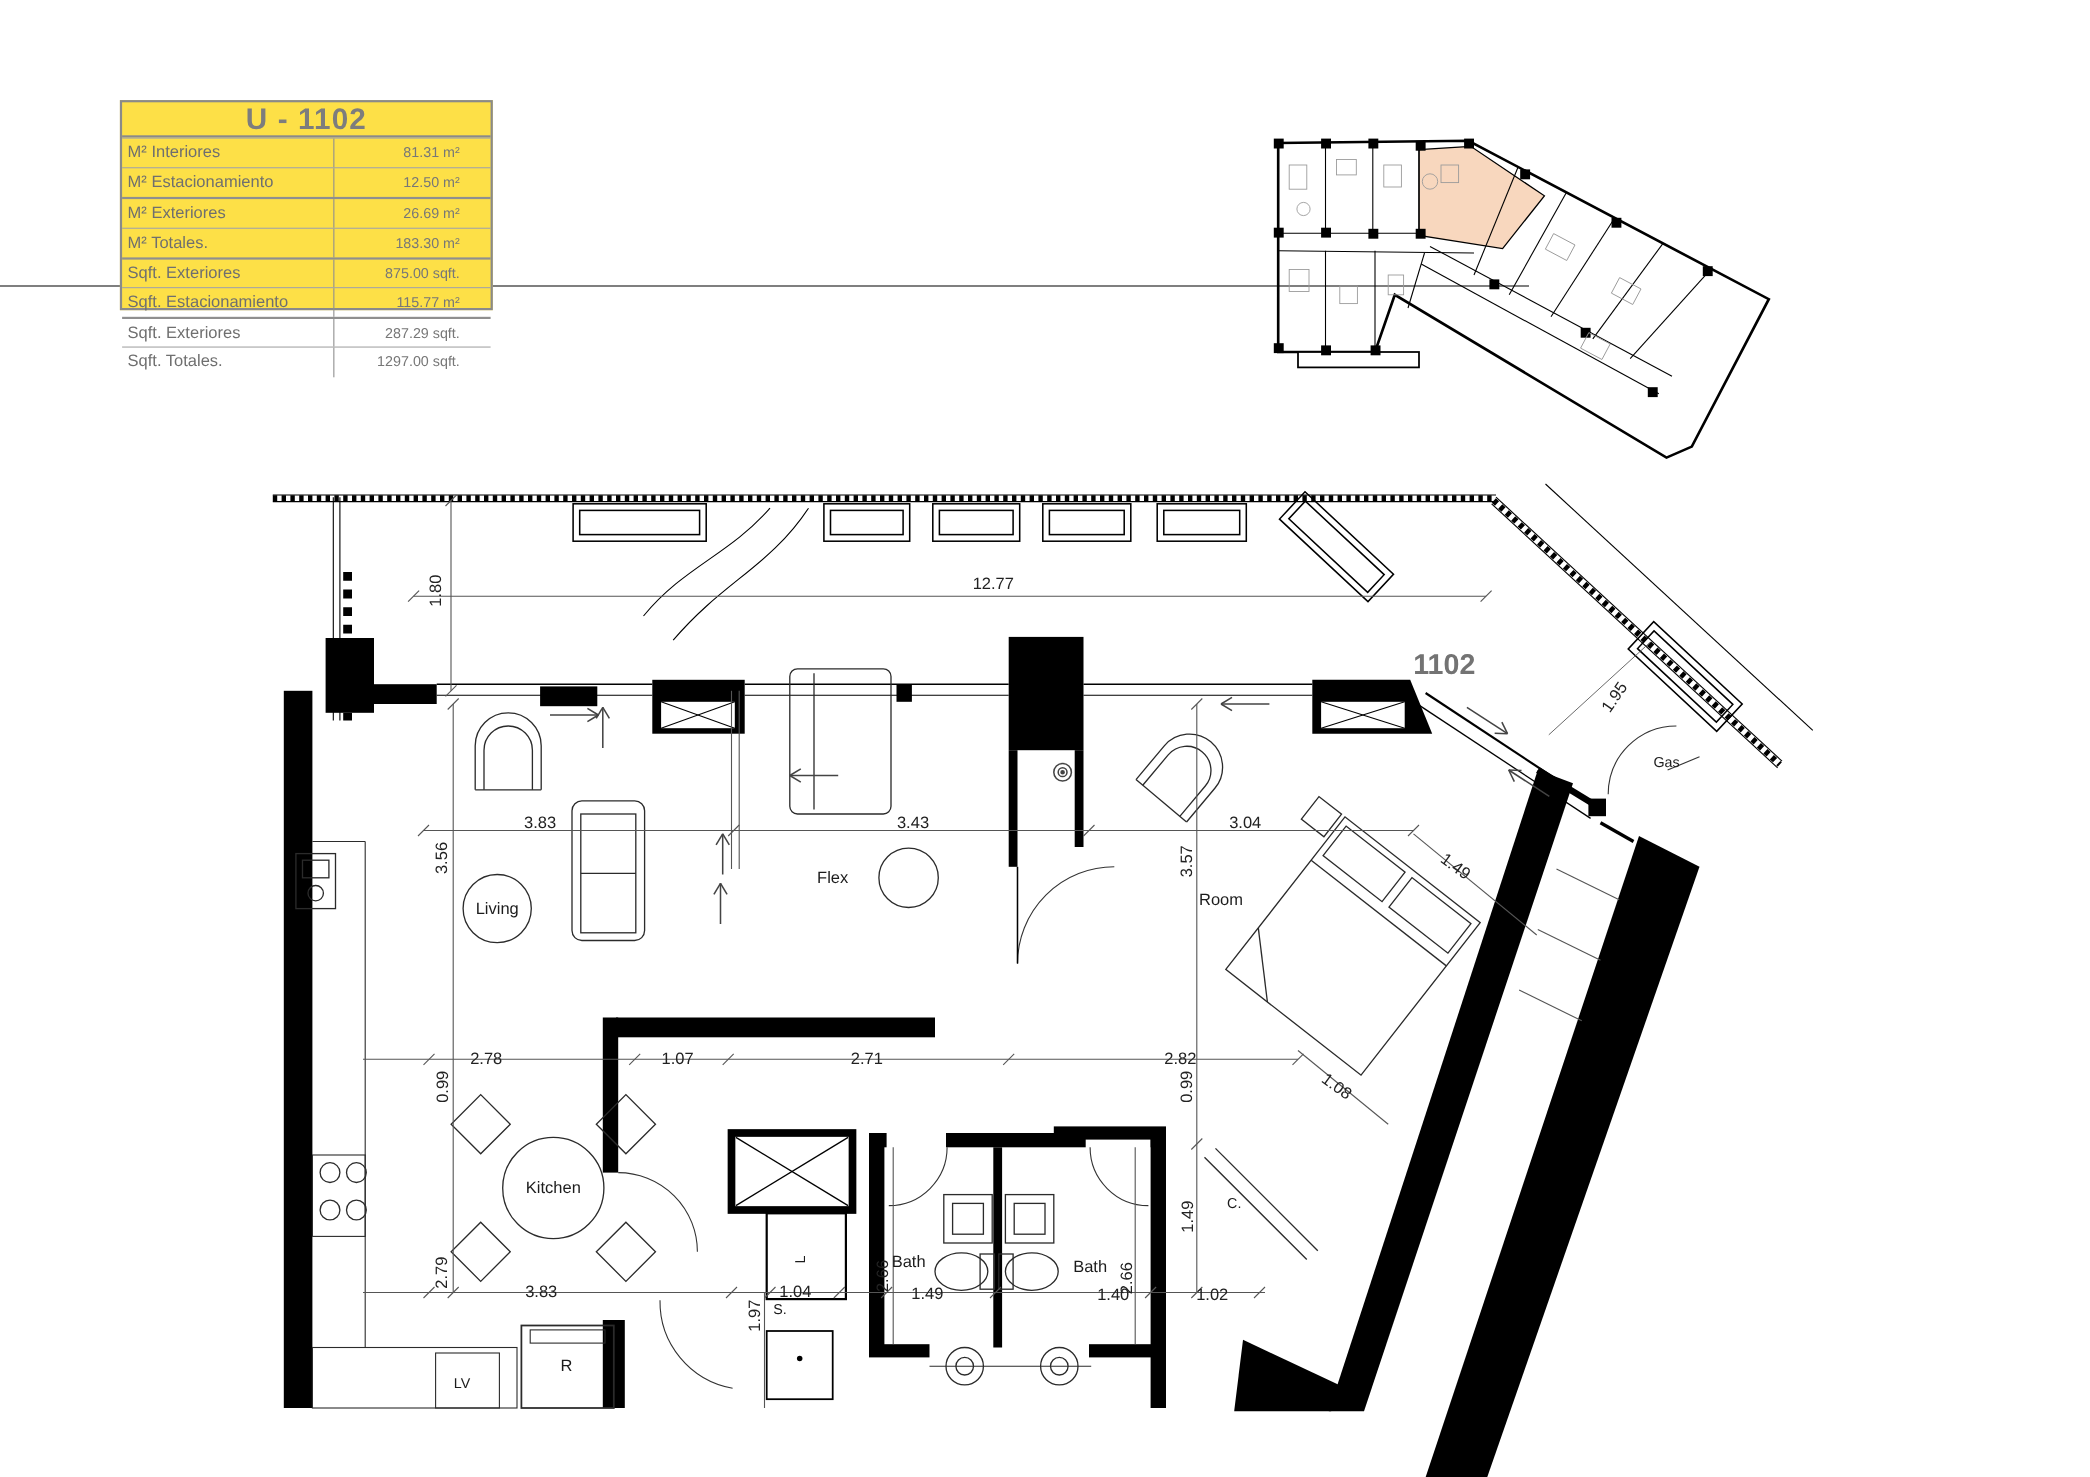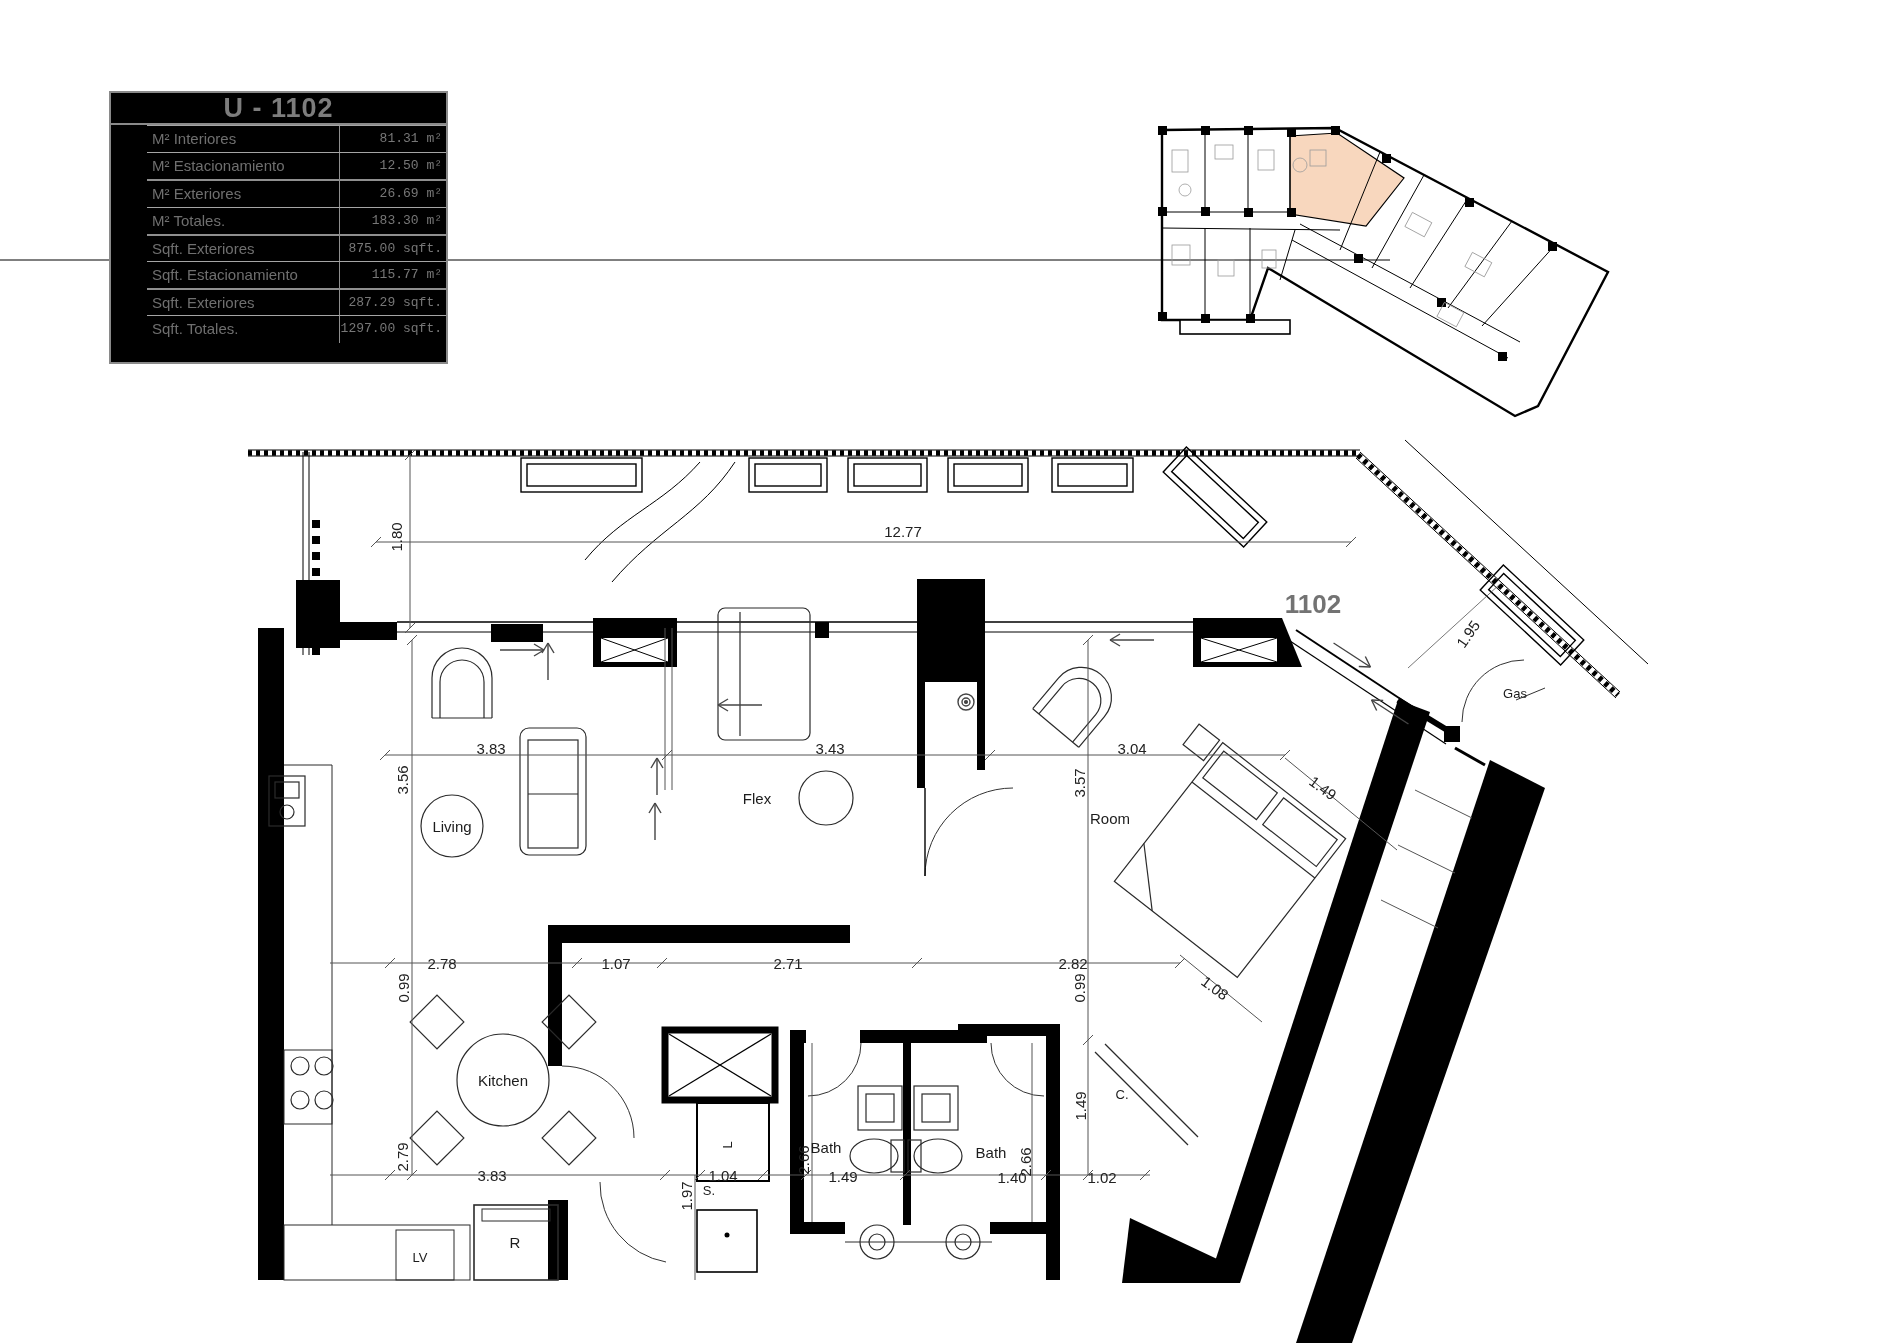--- a/index.html
+++ b/index.html
@@ -1,31 +1,31 @@
 <!DOCTYPE html>
 <html><head>
 <meta charset="utf-8">
 <style>
   html,body{margin:0;padding:0;background:#ffffff;}
   #canvas{position:relative;width:1900px;height:1343px;background:#ffffff;overflow:hidden;
           font-family:"Liberation Sans",sans-serif;}
   svg{position:absolute;left:0;top:0;}
 
   
-  #unit-table{position:absolute;left:109px;top:91px;width:339px;height:273px;
-              border:2px solid #8a8a8a;box-sizing:border-box;background:#000000;}
+  #unit-table{position:absolute;left:109px;top:91px;width:339px;height:191px;
+              border:2px solid #8a8a8a;box-sizing:border-box;background:#fde047;}
   #unit-table .title{height:30px;line-height:30px;text-align:center;font-weight:bold;
               font-size:27px;color:#7d7d7d;letter-spacing:1px;border-bottom:2px solid #8a8a8a;}
   #unit-table .row{display:flex;height:27.2px;box-sizing:border-box;border-top:1px solid #a5a5a5;
-              color:#6f6f6f;margin-left:36px;}
+              color:#6f6f6f;}
   #unit-table .row:first-of-type{border-top:none;}
   #unit-table .row.thick{border-top:2px solid #8f8f8f;}
   #unit-table .cell-label{flex:0 0 193px;padding-left:5px;font-size:15px;line-height:26px;
               border-right:1.5px solid #8f8f8f;box-sizing:border-box;white-space:nowrap;overflow:hidden;}
-  #unit-table .cell-value{flex:1;text-align:right;padding-right:4px;font-size:13px;line-height:26px;color:#777;font-family:Liberation Mono, monospace;}
+  #unit-table .cell-value{flex:1;text-align:right;padding-right:28px;font-size:13px;line-height:26px;color:#777;}
 
   
   .lbl{position:absolute;transform:translate(-50%,-50%);font-size:15px;color:#1c1c1c;
        white-space:nowrap;background:transparent;}
   .lbl.dim{font-size:15px;color:#222;}
   .lbl.r90{transform:translate(-50%,-50%) rotate(-90deg);}
   .lbl.rm55{transform:translate(-50%,-50%) rotate(-55deg);}
   .lbl.rp36{transform:translate(-50%,-50%) rotate(36deg);}
   .lbl.small{font-size:13px;}
   .lbl.unit-no{font-size:26px;font-weight:bold;color:#737373;margin-top:32px;}

